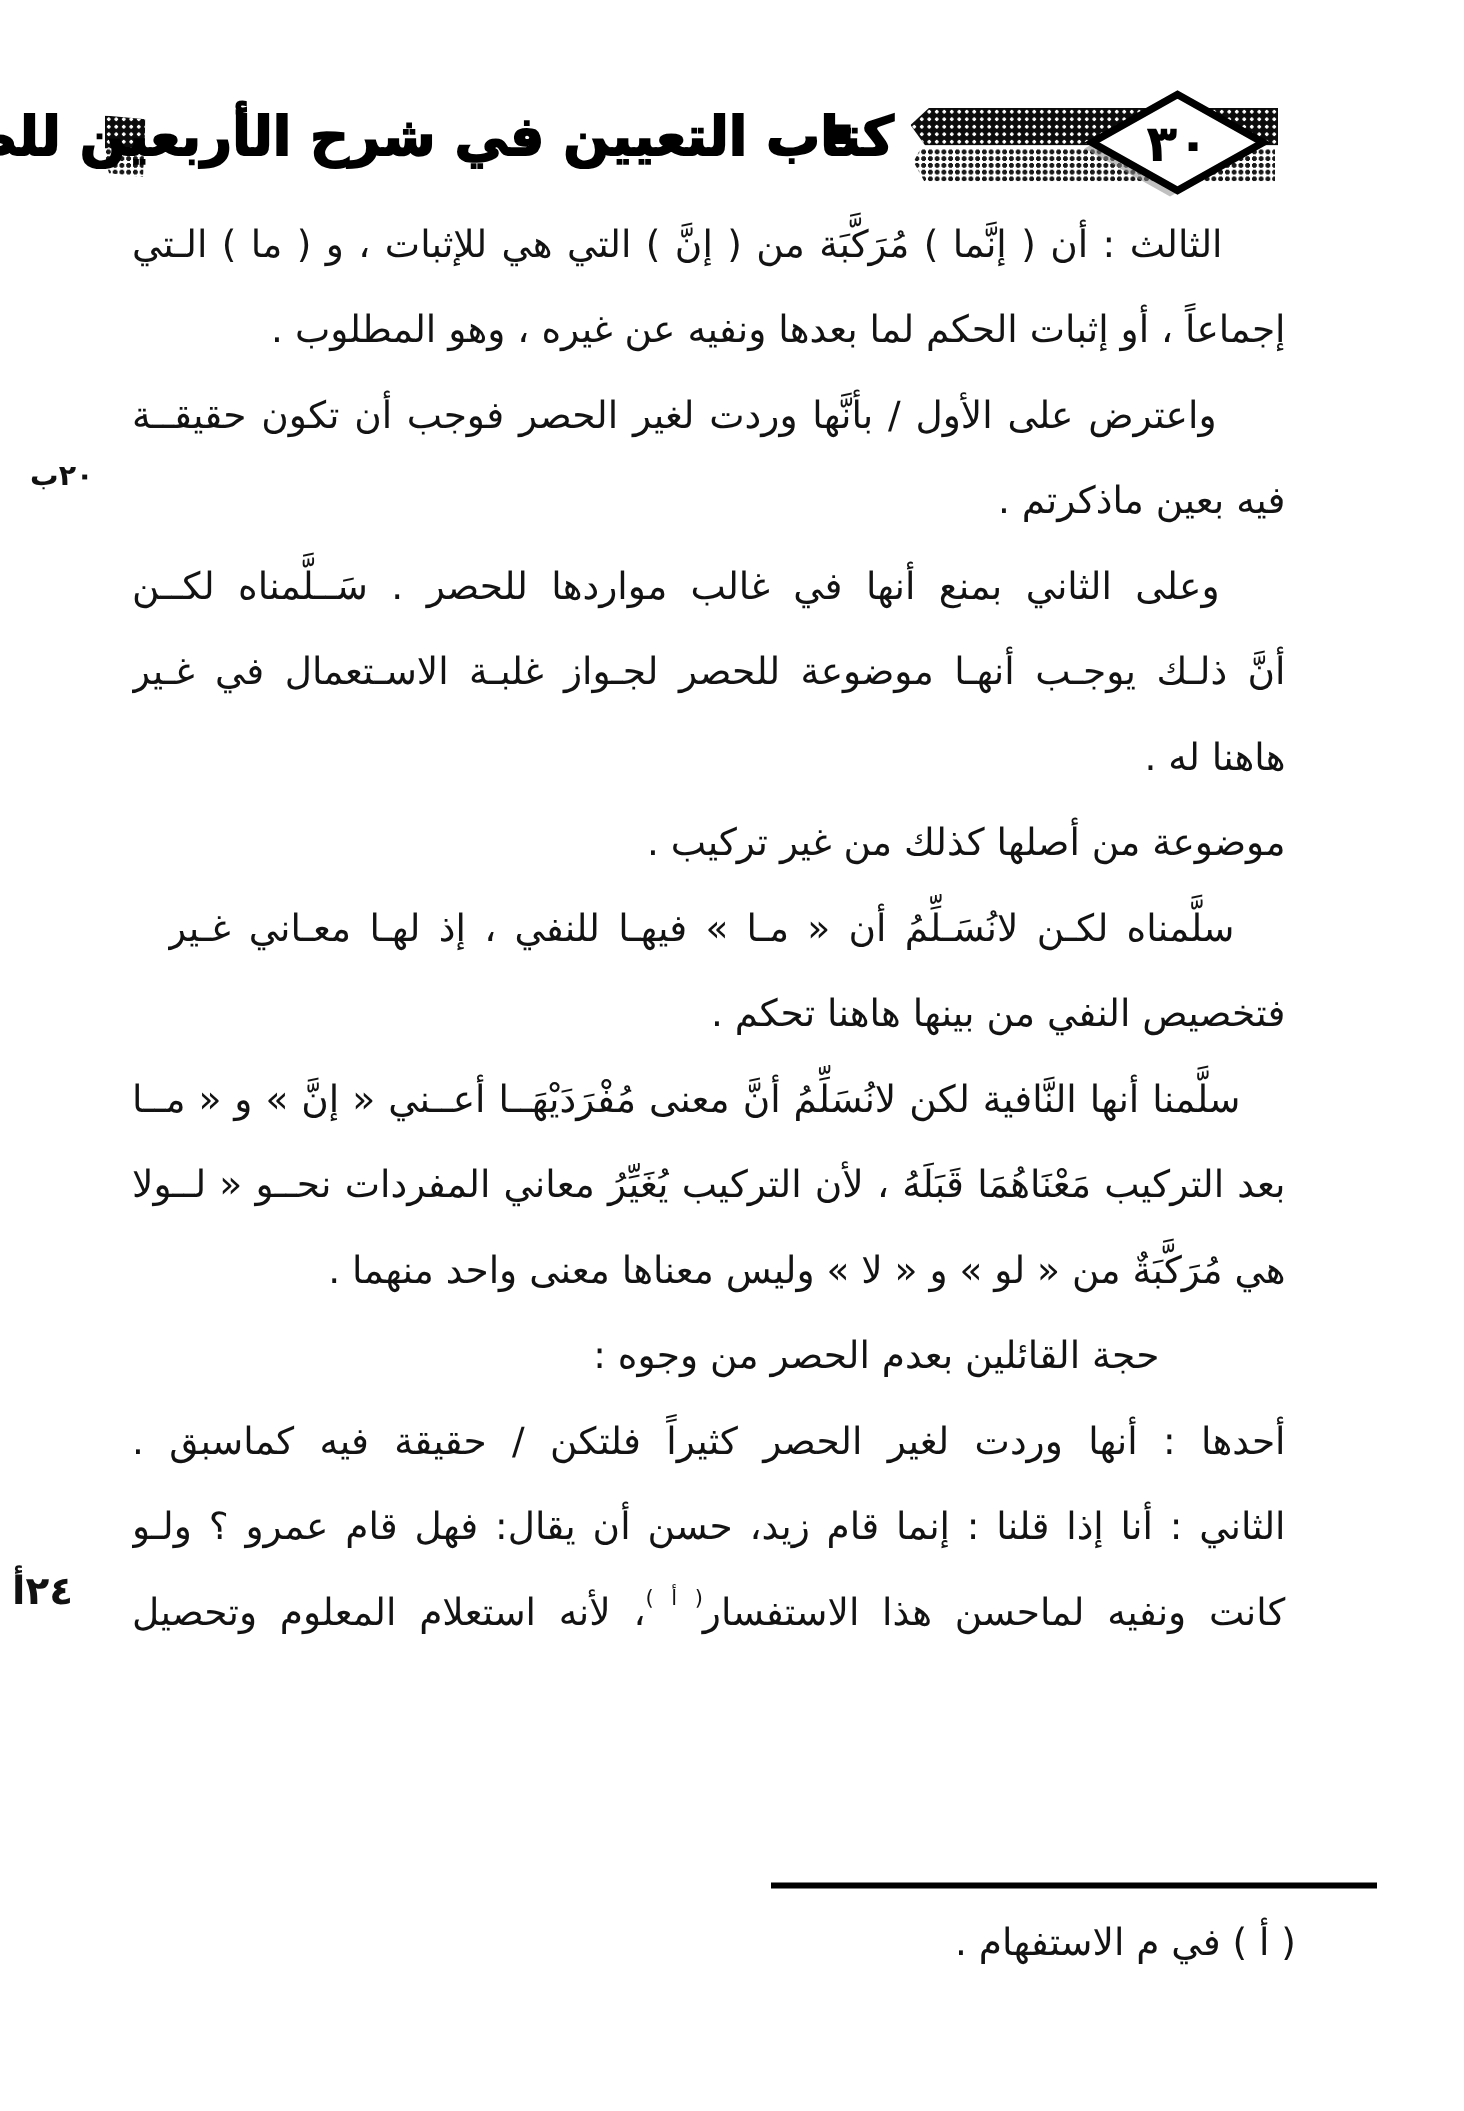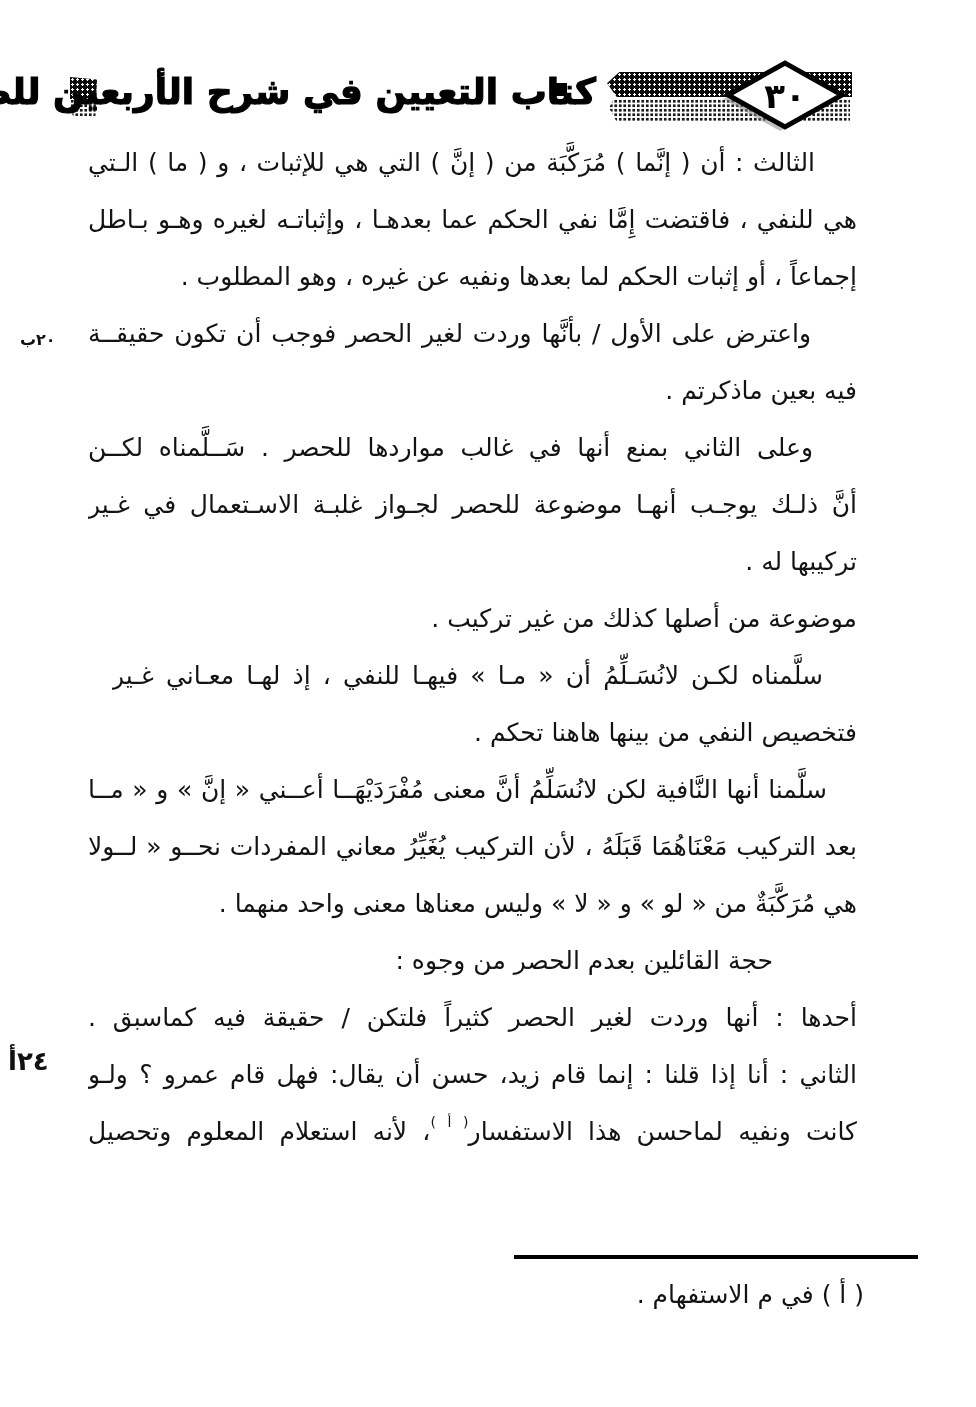--- a/index.html
+++ b/index.html
@@ -36,21 +36,21 @@
 
   
   .bodytext{position:absolute;left:88px;top:134px;width:769px;direction:rtl;}
   .line{height:57px;line-height:57px;font-size:25px;color:#131313;
     text-align:right;overflow:hidden;}
   .line.j{text-align:justify;text-align-last:justify;text-justify:inter-word;}
   sup.fn{font-size:14px;vertical-align:13px;line-height:0;}
 
   
   .note{position:absolute;font-weight:bold;color:#111;}
-  .note-20b{left:20px;top:306px;font-size:16px;direction:ltr;margin-top:24px;}
+  .note-20b{left:20px;top:306px;font-size:19px;direction:ltr;}
   .note-24a{left:8px;top:1046px;font-size:26px;direction:rtl;}
 
   
   .fn-rule{position:absolute;left:514px;top:1255px;width:404px;height:4px;background:#000;}
   .fn-text{position:absolute;right:112px;top:1280px;direction:rtl;
     font-size:25px;color:#131313;}
 </style>
 </head>
 <body>
 
@@ -71,27 +71,26 @@
 
     <svg class="diamond-svg" viewBox="0 0 126 74" xmlns="http://www.w3.org/2000/svg">
       <polygon points="1,41 58,9 115,41 58,73" fill="#8d8d8d" opacity="0.55"></polygon>
       <polygon points="6,37 63,5 120,37 63,69" fill="#ffffff" stroke="#000000" stroke-width="5"></polygon>
     </svg>
     <span class="page-num">٣٠</span>
   </header>
 
   <main class="bodytext">
       <div class="line j" style="padding-right: 42px;">الثالث : أن ( إنَّما ) مُرَكَّبَة من ( إنَّ ) التي هي للإثبات ، و ( ما ) الـتي</div>
-      <div class="line j">هي للنفي ، فاقتضت إِمَّا نفي الحكم عما بعدهـا ، وإثباتـه لغيره وهـو بـاطل</div>
       <div class="line">إجماعاً ، أو إثبات الحكم لما بعدها ونفيه عن غيره ، وهو المطلوب .</div>
       <div class="line j" style="padding-right: 46px;">واعترض على الأول / بأنَّها وردت لغير الحصر فوجب أن تكون حقيقــة</div>
       <div class="line">فيه بعين ماذكرتم .</div>
       <div class="line j" style="padding-right: 44px;">وعلى الثاني بمنع أنها في غالب مواردها للحصر . سَــلَّمناه لكــن لانُسَــلِّمُ</div>
       <div class="line j">أنَّ ذلـك يوجـب أنهـا موضوعة للحصر لجـواز غلبـة الاسـتعمال في غـير</div>
-      <div class="line">تركيبها له .</div>
+      <div class="line">هاهنا له .</div>
       <div class="line">موضوعة من أصلها كذلك من غير تركيب .</div>
       <div class="line j" style="padding-right: 34px; margin-left: 24px;">سلَّمناه لكـن لانُسَـلِّمُ أن « مـا » فيهـا للنفي ، إذ لهـا معـاني غـير ذلـك</div>
       <div class="line">فتخصيص النفي من بينها هاهنا تحكم .</div>
       <div class="line j" style="padding-right: 30px;">سلَّمنا أنها النَّافية لكن لانُسَلِّمُ أنَّ معنى مُفْرَدَيْهَــا أعــني « إنَّ » و « مــا »</div>
       <div class="line j">بعد التركيب مَعْنَاهُمَا قَبَلَهُ ، لأن التركيب يُغَيِّرُ معاني المفردات نحــو « لــولا »</div>
       <div class="line">هي مُرَكَّبَةٌ من « لو » و « لا » وليس معناها معنى واحد منهما .</div>
       <div class="line" style="padding-right: 84px;">حجة القائلين بعدم الحصر من وجوه :</div>
       <div class="line j">أحدها : أنها وردت لغير الحصر كثيراً فلتكن / حقيقة فيه كماسبق .</div>
       <div class="line j">الثاني : أنا إذا قلنا : إنما قام زيد، حسن أن يقال: فهل قام عمرو ؟ ولـو</div>
       <div class="line j"><span>كانت ونفيه لماحسن هذا الاستفسار</span><sup class="fn">( أ )</sup><span>، لأنه استعلام المعلوم وتحصيل الحاصل.</span></div>

